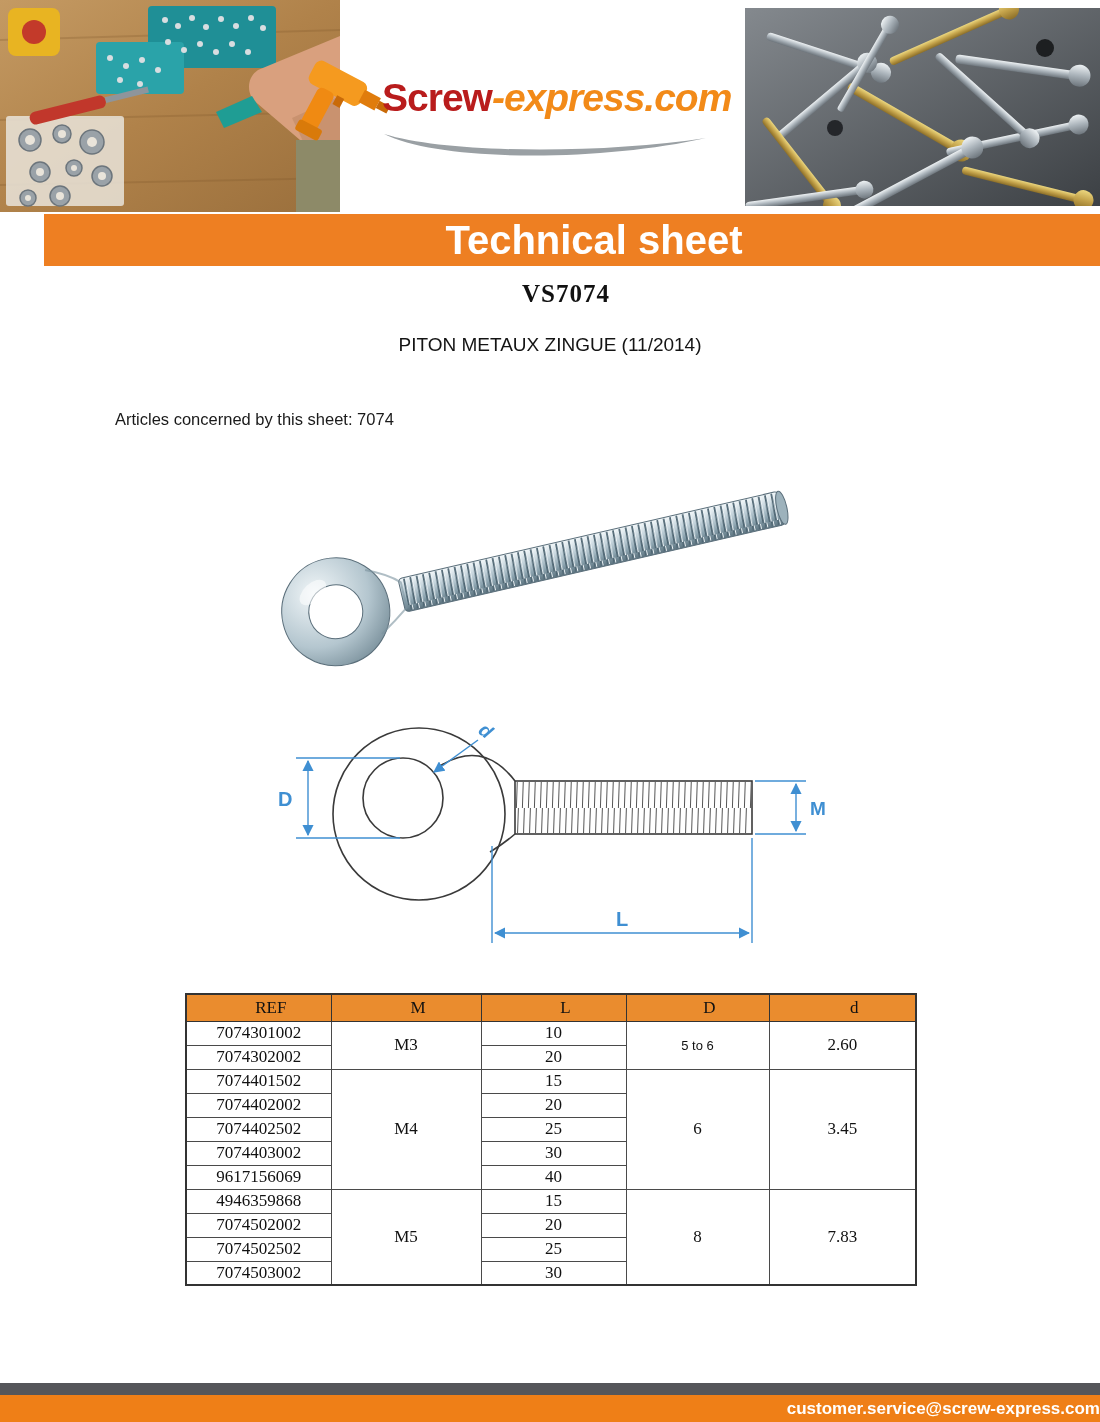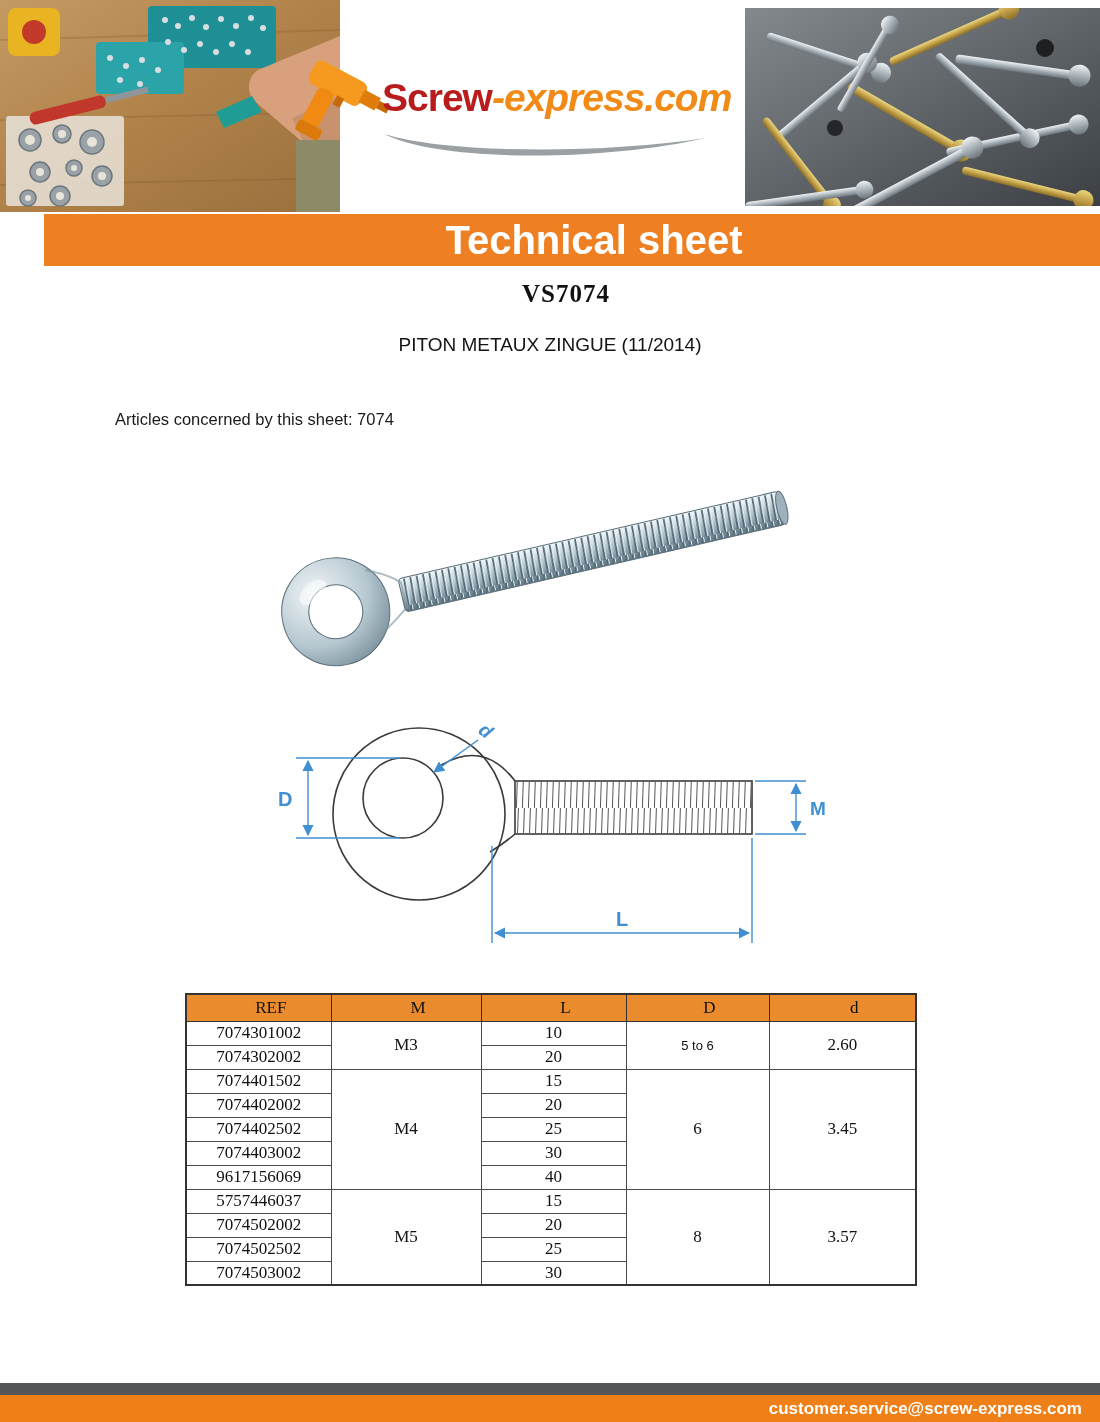--- a/index.html
+++ b/index.html
@@ -36,21 +36,21 @@
   table.spec { width:730px; border-collapse:collapse; table-layout:fixed; border:2px solid #333;
                font-family:"Liberation Serif", serif; font-size:17px; }
   table.spec th { background:#ea8c2e; border:1px solid #333; height:27px; font-weight:normal; text-align:center;padding-left:24px; }
   table.spec td { border:1px solid #4a4a4a; height:24px; text-align:center; vertical-align:middle; padding:0 4px; }
   table.spec td.small-note { font-family:"Liberation Sans", sans-serif; font-size:13px; }
 
   
   .footer { position:absolute; left:0; bottom:0; width:1100px; }
   .footer-gray   { height:12px; background:#55565a; }
   .footer-orange { height:27px; background:#ef7f17; color:#fff; text-align:right;
-                   font-weight:bold; font-size:17px; line-height:27px; padding-right:18px; }
+                   font-weight:bold; font-size:17px; line-height:27px; padding-right:0; }
 </style>
 </head>
 <body>
 
 <div class="page">
 
   <svg class="photo-left" viewBox="0 0 340 212" aria-hidden="true">
     <defs>
       <linearGradient id="wood" x1="0" y1="0" x2="1" y2="1">
         <stop offset="0" stop-color="#c49a63"></stop>
@@ -344,25 +344,25 @@
           </tr>
           <tr>
             <td>7074403002</td>
             <td>30</td>
           </tr>
           <tr>
             <td>9617156069</td>
             <td>40</td>
           </tr>
           <tr>
-            <td>5757446037</td>
+            <td>4946359868</td>
             <td rowspan="4">M5</td>
             <td>15</td>
             <td rowspan="4">8</td>
-            <td rowspan="4">3.57</td>
+            <td rowspan="4">7.83</td>
           </tr>
           <tr>
             <td>7074502002</td>
             <td>20</td>
           </tr>
           <tr>
             <td>7074502502</td>
             <td>25</td>
           </tr>
           <tr>

